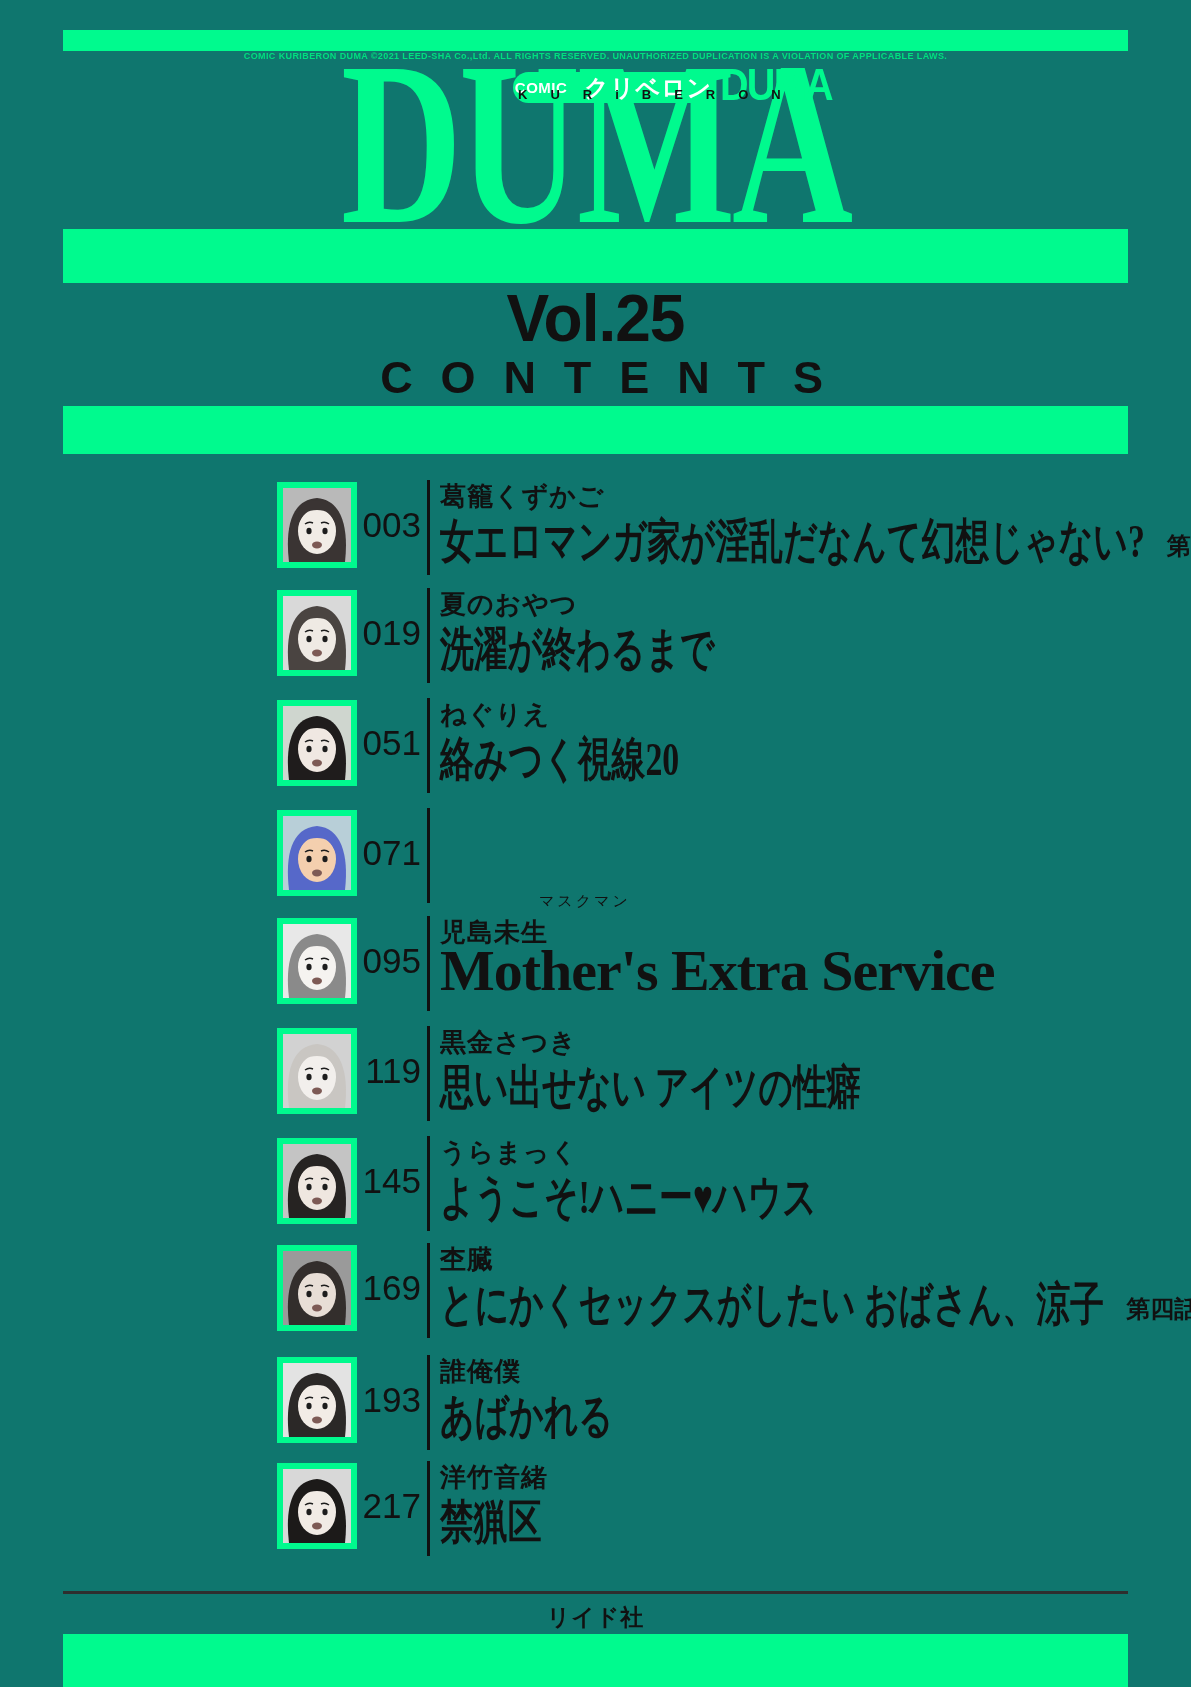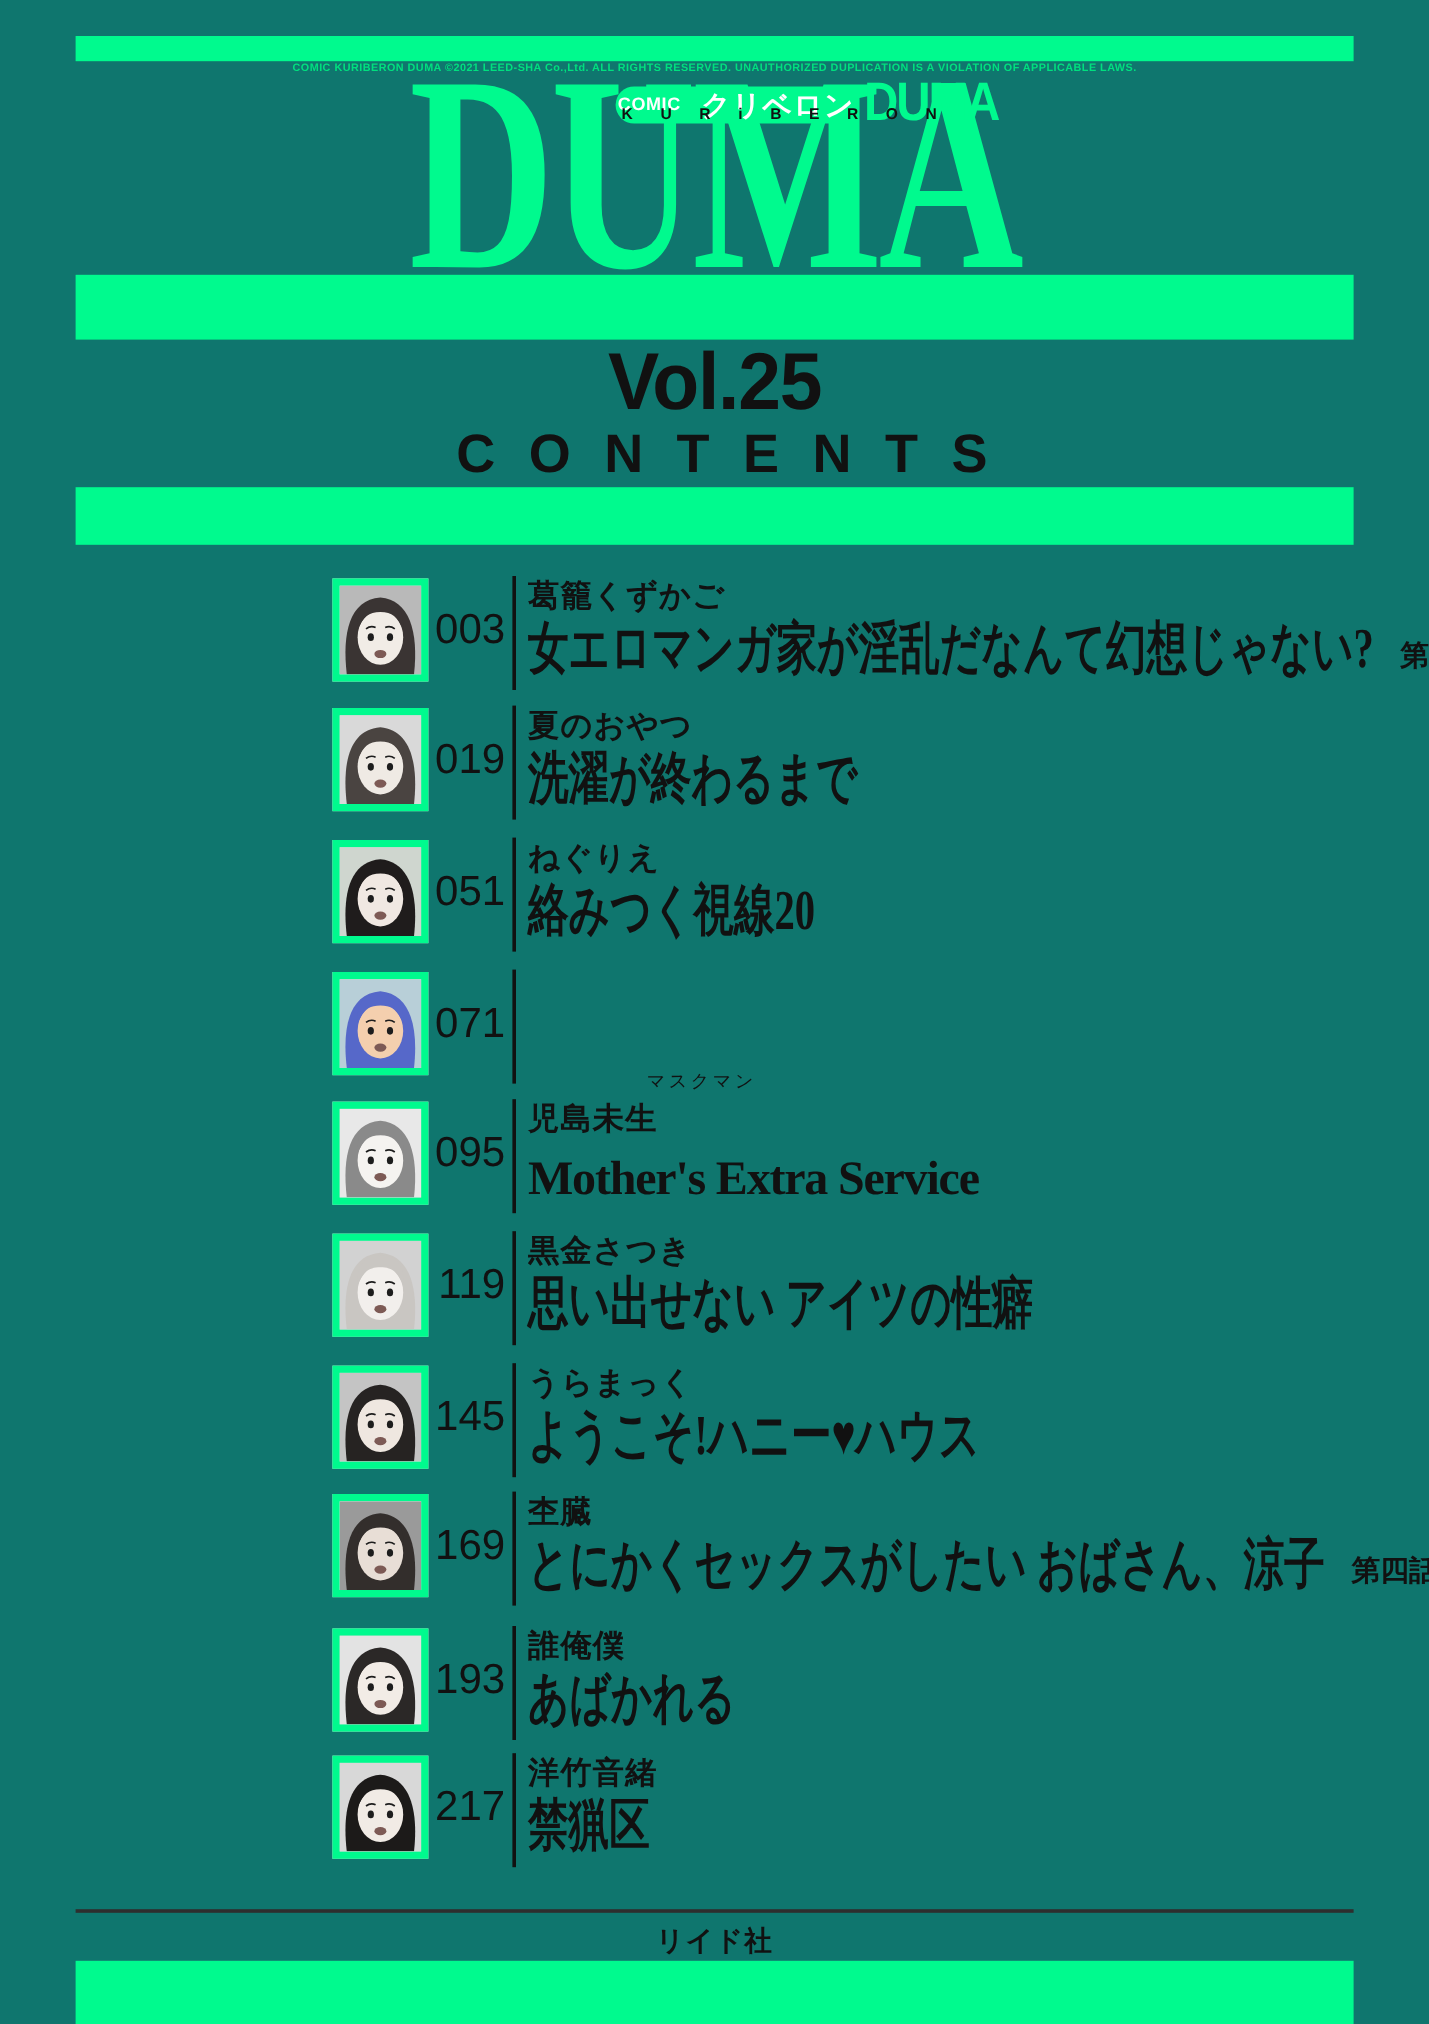--- a/index.html
+++ b/index.html
@@ -77,21 +77,21 @@
   .author {
     font-size:26px; font-weight:bold; letter-spacing:1px; line-height:29px;
   }
   .title-line { display:flex; align-items:flex-end; height:56px; }
   .title {
     display:inline-block; white-space:nowrap;
     font-family:"Liberation Serif", serif; font-weight:bold;
     font-size:47px; line-height:1.08;
     transform:scaleX(0.72); transform-origin:0 100%;
   }
-  .title.latin { transform:none; font-size:40px; letter-spacing:-1px; }
+  .title.latin { transform:none; font-size:58px; letter-spacing:-1px; }
   .episode {
     font-size:24px; font-weight:bold; margin-left:22px; padding-bottom:5px;
   }
   .furigana {
     position:absolute; left:262px; top:82px;
     font-size:15px; font-weight:normal; letter-spacing:3px;
   }
 
   
   .footer-line { position:absolute; left:63px; top:1591px; width:1065px; height:3px; background:#2e2e2e; }

